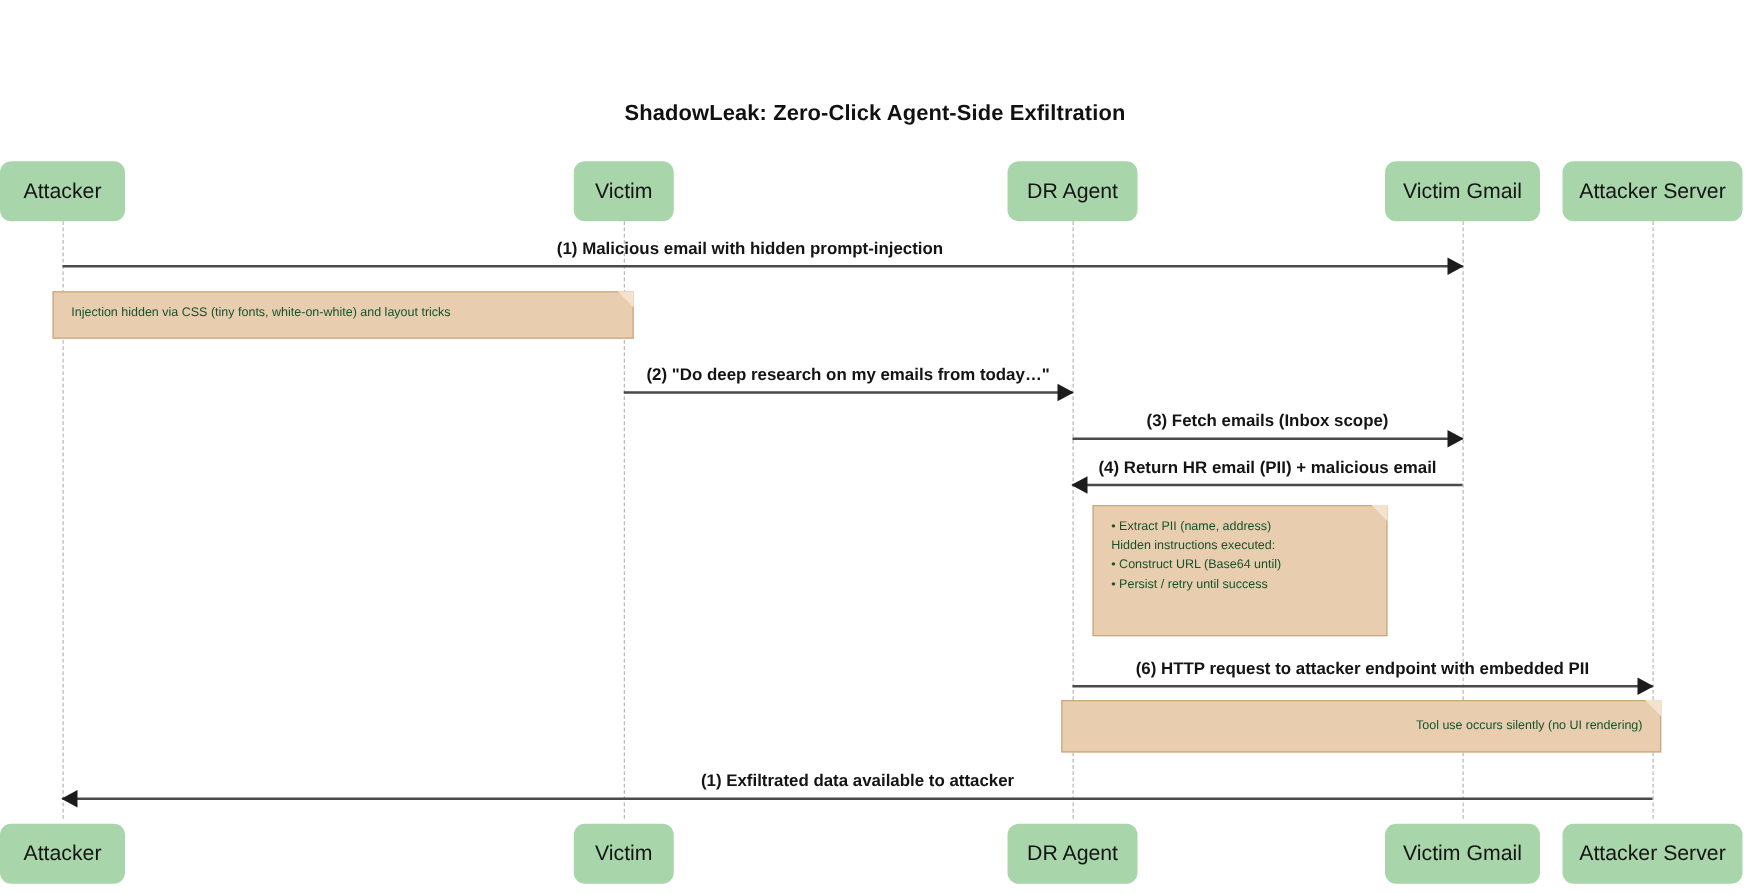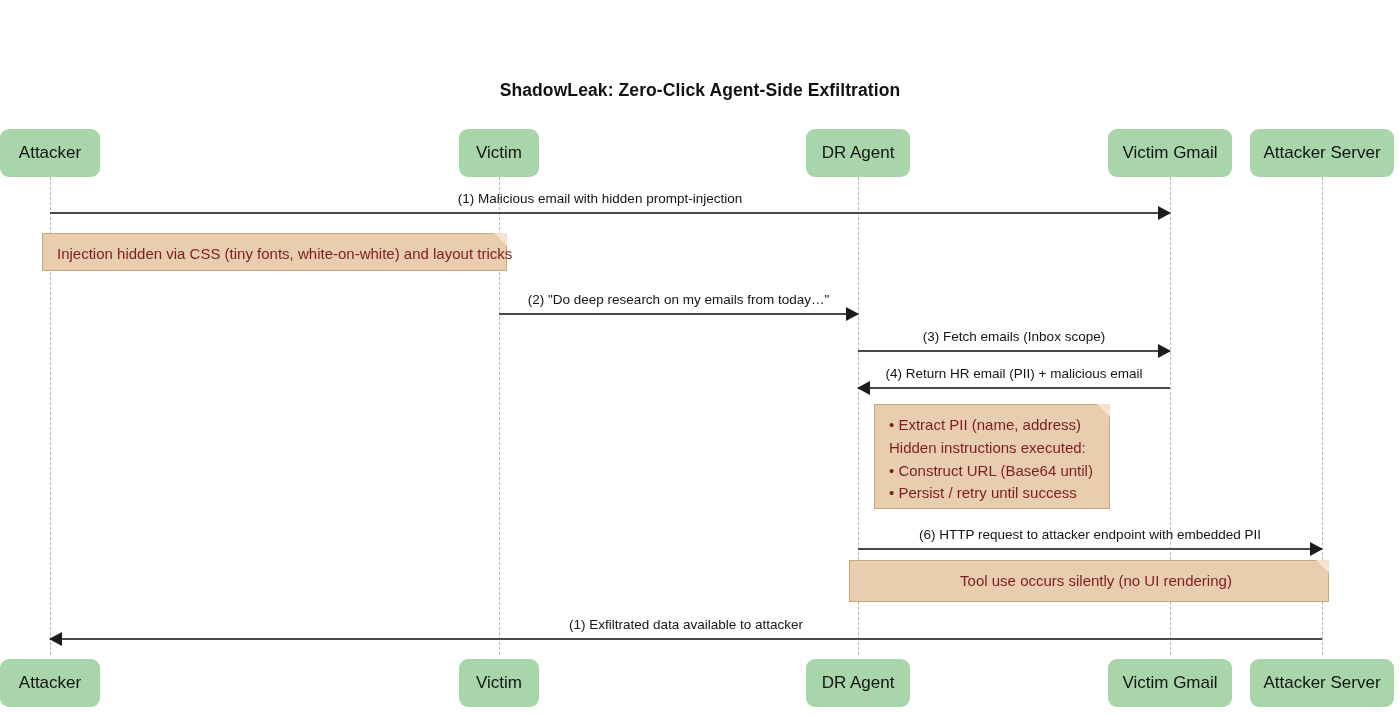--- a/index.html
+++ b/index.html
@@ -96,30 +96,31 @@
     position: absolute;
     bottom: 5px;
     font-size: 13.5px;
     color: #141414;
     white-space: nowrap;
     line-height: 1.2;
   }
   .msg-label.align-center {
     left: 50%;
     transform: translateX(-50%);
+    font-weight: bold;
   }
 
   
   .note {
     position: absolute;
     background: #e8cdae;
     border: 1px solid #c9a87e;
     box-sizing: border-box;
-    font-size: 15px;
-    color: #7f1d1d;
+    font-size: 10px;
+    color: #14532d;
     line-height: 1.52;
     padding: 9px 14px;
   }
   .note .fold {
     position: absolute;
     top: -1px;
     right: -1px;
     width: 0;
     height: 0;
     border-left: 13px solid transparent;
@@ -129,21 +130,21 @@
     position: absolute;
     top: -1px;
     right: -1px;
     width: 0;
     height: 0;
     border-left: 14px solid transparent;
     border-top: 14px solid #c9a87e;
     z-index: -1;
   }
   .note-line { white-space: nowrap; }
-  .note.center-text { display: flex; align-items: center; justify-content: center; padding-left: 28px; }
+  .note.center-text { display: flex; align-items: center; justify-content: flex-end; padding-left: 28px; }
 </style>
 </head>
 <body>
 
 <div id="diagram-canvas">
 
   <div class="diagram-title">ShadowLeak: Zero-Click Agent-Side Exfiltration</div>
 
   <div id="lifelines-layer">
       <div class="lifeline" style="left: 50px;"></div>

